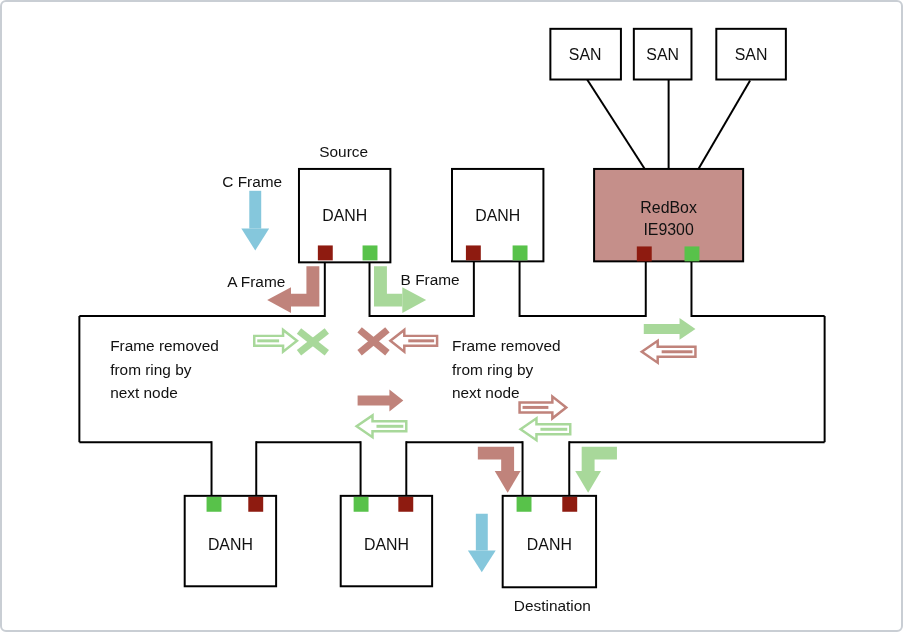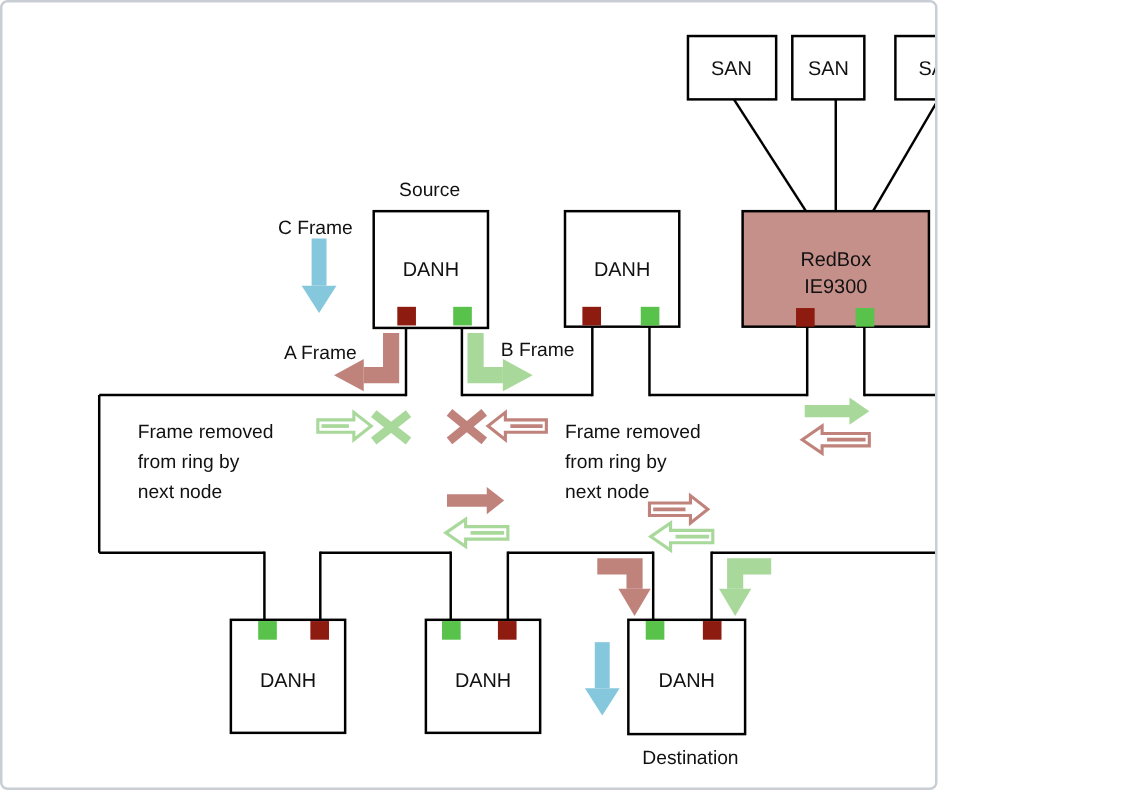--- a/index.html
+++ b/index.html
@@ -3,21 +3,21 @@
 <meta charset="utf-8">
 <style>
   :root{
     --ring-line:#000000; --box-border:#000000; --redbox-fill:#c58f8a;
     --port-red:#8e1b10; --port-green:#58c24a;
     --arrow-red:#c0837b; --arrow-green:#a8d89a; --arrow-blue:#85c7dc;
     --text:#111111; --canvas-border:#c9ced4;
   }
   html,body{margin:0;padding:0;background:#fff;}
   .canvas{
-    width:750px;height:632px;box-sizing:border-box;background:#ffffff;
+    width:903px;height:632px;box-sizing:border-box;background:#ffffff;
     border:2px solid var(--canvas-border);border-radius:6px;overflow:hidden;
   }
   svg{display:block;}
   .line{stroke:var(--ring-line);stroke-width:2;fill:none;}
   .box{fill:#ffffff;stroke:var(--box-border);stroke-width:2;}
   .redbox{fill:var(--redbox-fill);stroke:var(--box-border);stroke-width:2;}
   .port-red{fill:var(--port-red);}
   .port-green{fill:var(--port-green);}
   .fill-red{fill:var(--arrow-red);}
   .fill-green{fill:var(--arrow-green);}

